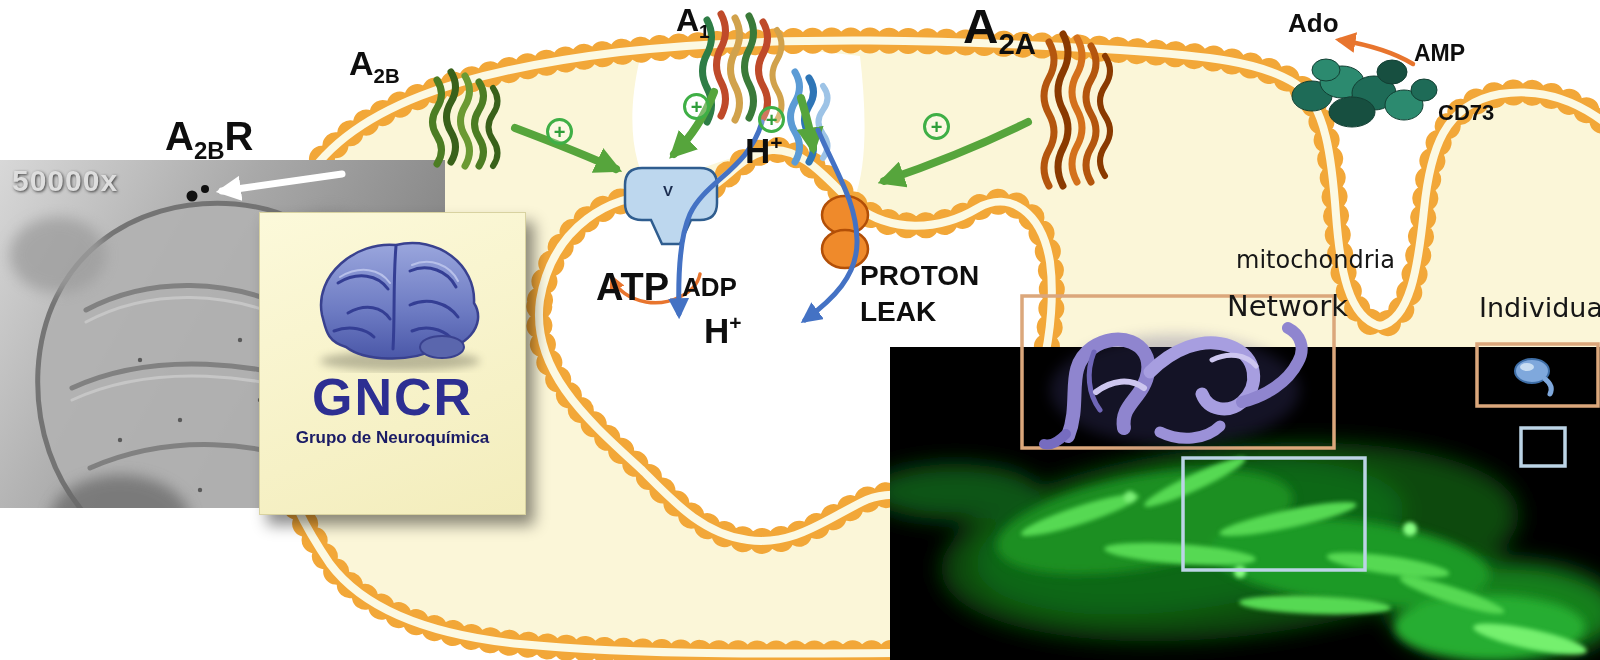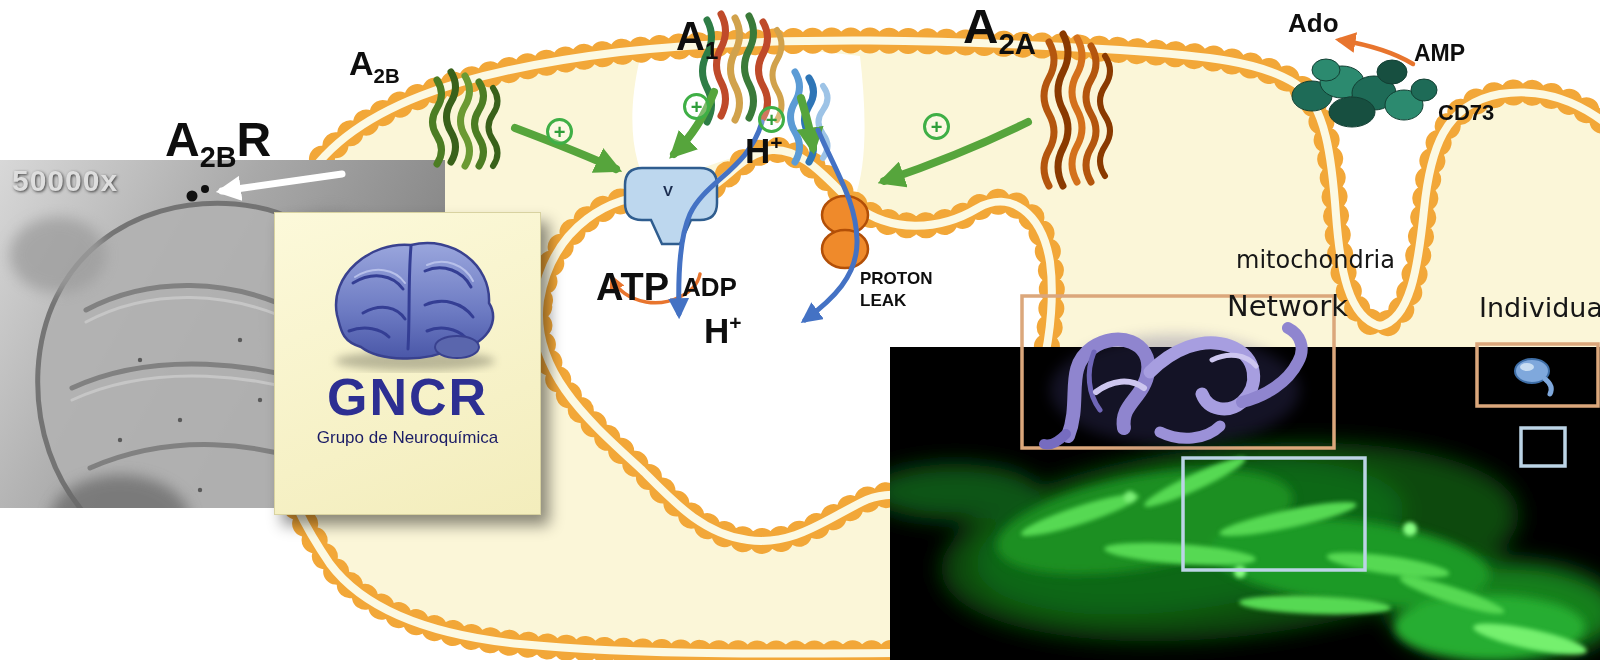--- a/index.html
+++ b/index.html
@@ -36,25 +36,25 @@
   #em-panel{position:absolute;left:0;top:160px;width:445px;height:348px;overflow:hidden;z-index:2}
   #em-mag{position:absolute;left:12px;top:4px;font-size:30px;font-weight:bold;color:#dedede;
     text-shadow:1px 1px 3px rgba(40,40,40,.85);letter-spacing:1px}
   .em-crista{fill:none;stroke:#818181;stroke-width:5;stroke-linecap:round}
   .em-crista-hi{fill:none;stroke:#c6c6c6;stroke-width:3;stroke-linecap:round}
 
   
   #fluor-panel{position:absolute;left:890px;top:347px;width:710px;height:313px;background:#000;overflow:hidden;z-index:3}
 
   
-  #gncr-card{position:absolute;left:274px;top:212px;width:267px;height:303px;z-index:4;
+  #gncr-card{position:absolute;left:259px;top:212px;width:267px;height:303px;z-index:4;
     background:linear-gradient(160deg,#fcf9da,#f3edbc);
     box-shadow:8px 10px 14px rgba(0,0,0,.45);border:1px solid #d8d2a0;text-align:center}
   .gncr-acronym{font-size:52px;font-weight:bold;color:var(--logo_blue,#2D2F92);letter-spacing:2px;margin-top:-6px}
-  .gncr-line{font-size:17px;font-weight:normal;color:var(--logo_dark,#1B1C66);line-height:1.25}
+  .gncr-line{font-size:17px;font-weight:bold;color:var(--logo_dark,#1B1C66);line-height:1.25}
   .fold{fill:none;stroke:#343e94;stroke-width:3;stroke-linecap:round}
   .fold-hi{fill:none;stroke:#b7c0ea;stroke-width:2;stroke-linecap:round}
 
   #membrane{z-index:1}
   #overlay{z-index:5}
   #labels{z-index:6}
 </style>
 </head>
 <body>
 
@@ -303,23 +303,23 @@
     <g>
       <ellipse cx="1532" cy="371" rx="17" ry="12" fill="#7fa8dc" stroke="#3f6fa8" stroke-width="2"></ellipse>
       <ellipse cx="1527" cy="367" rx="7" ry="4" fill="#c8ddf2"></ellipse>
       <path d="M1545,379 q9,7 5,15" fill="none" stroke="#7fa8dc" stroke-width="5" stroke-linecap="round"></path>
     </g>
   </svg>
 
   <div class="layer" id="labels">
 
     <div class="lbl" style="left:349px;top:46px;font-size:34px"><span>A</span><sub>2B</sub></div>
-    <div class="lbl" style="left:676px;top:16px;font-size:40px"><span>A</span><sub>1</sub></div>
+    <div class="lbl" style="left:676px;top:4px;font-size:32px"><span>A</span><sub>1</sub></div>
     <div class="lbl" style="left:963px;top:2px;font-size:49px"><span>A</span><sub>2A</sub></div>
-    <div class="lbl" style="left:165px;top:116px;font-size:48px"><span>A</span><sub>2B</sub><span>R</span></div>
+    <div class="lbl" style="left:165px;top:116px;font-size:40px"><span>A</span><sub>2B</sub><span>R</span></div>
 
     <div class="lbl" style="left:1288px;top:10px;font-size:26px">Ado</div>
     <div class="lbl" style="left:1414px;top:42px;font-size:23px">AMP</div>
     <div class="lbl" style="left:1438px;top:102px;font-size:22px">CD73</div>
 
     <div class="plus-icon" style="left:546px;top:118px">
         <span>+</span>
       </div>
     <div class="plus-icon" style="left:683px;top:93px">
         <span>+</span>
@@ -331,21 +331,21 @@
         <span>+</span>
       </div>
 
     <div class="lbl" style="left:745px;top:132px;font-size:35px"><span>H</span><sup>+</sup></div>
     <div class="lbl" style="left:704px;top:312px;font-size:35px"><span>H</span><sup>+</sup></div>
 
     <div class="lbl" style="left:596px;top:268px;font-size:38px">ATP</div>
     <div class="lbl" style="left:682px;top:274px;font-size:26px">ADP</div>
     <div class="lbl" style="left:663px;top:183px;font-size:15px;color:#1a2c4e">V</div>
 
-    <div class="lbl" style="left:860px;top:268px;font-size:17px;line-height:1.3">
+    <div class="lbl" style="left:860px;top:258px;font-size:28px;line-height:1.3">
       <div>PROTON</div>
       <div>LEAK</div>
     </div>
 
     <div class="lbl mito-font" style="left:1236px;top:248px;font-size:24px">mitochondria</div>
     <div class="lbl mito-font" style="left:1227px;top:292px;font-size:29px">Network</div>
     <div class="lbl mito-font" style="left:1479px;top:294px;font-size:27px">Individual</div>
   </div>
 
 </div>

